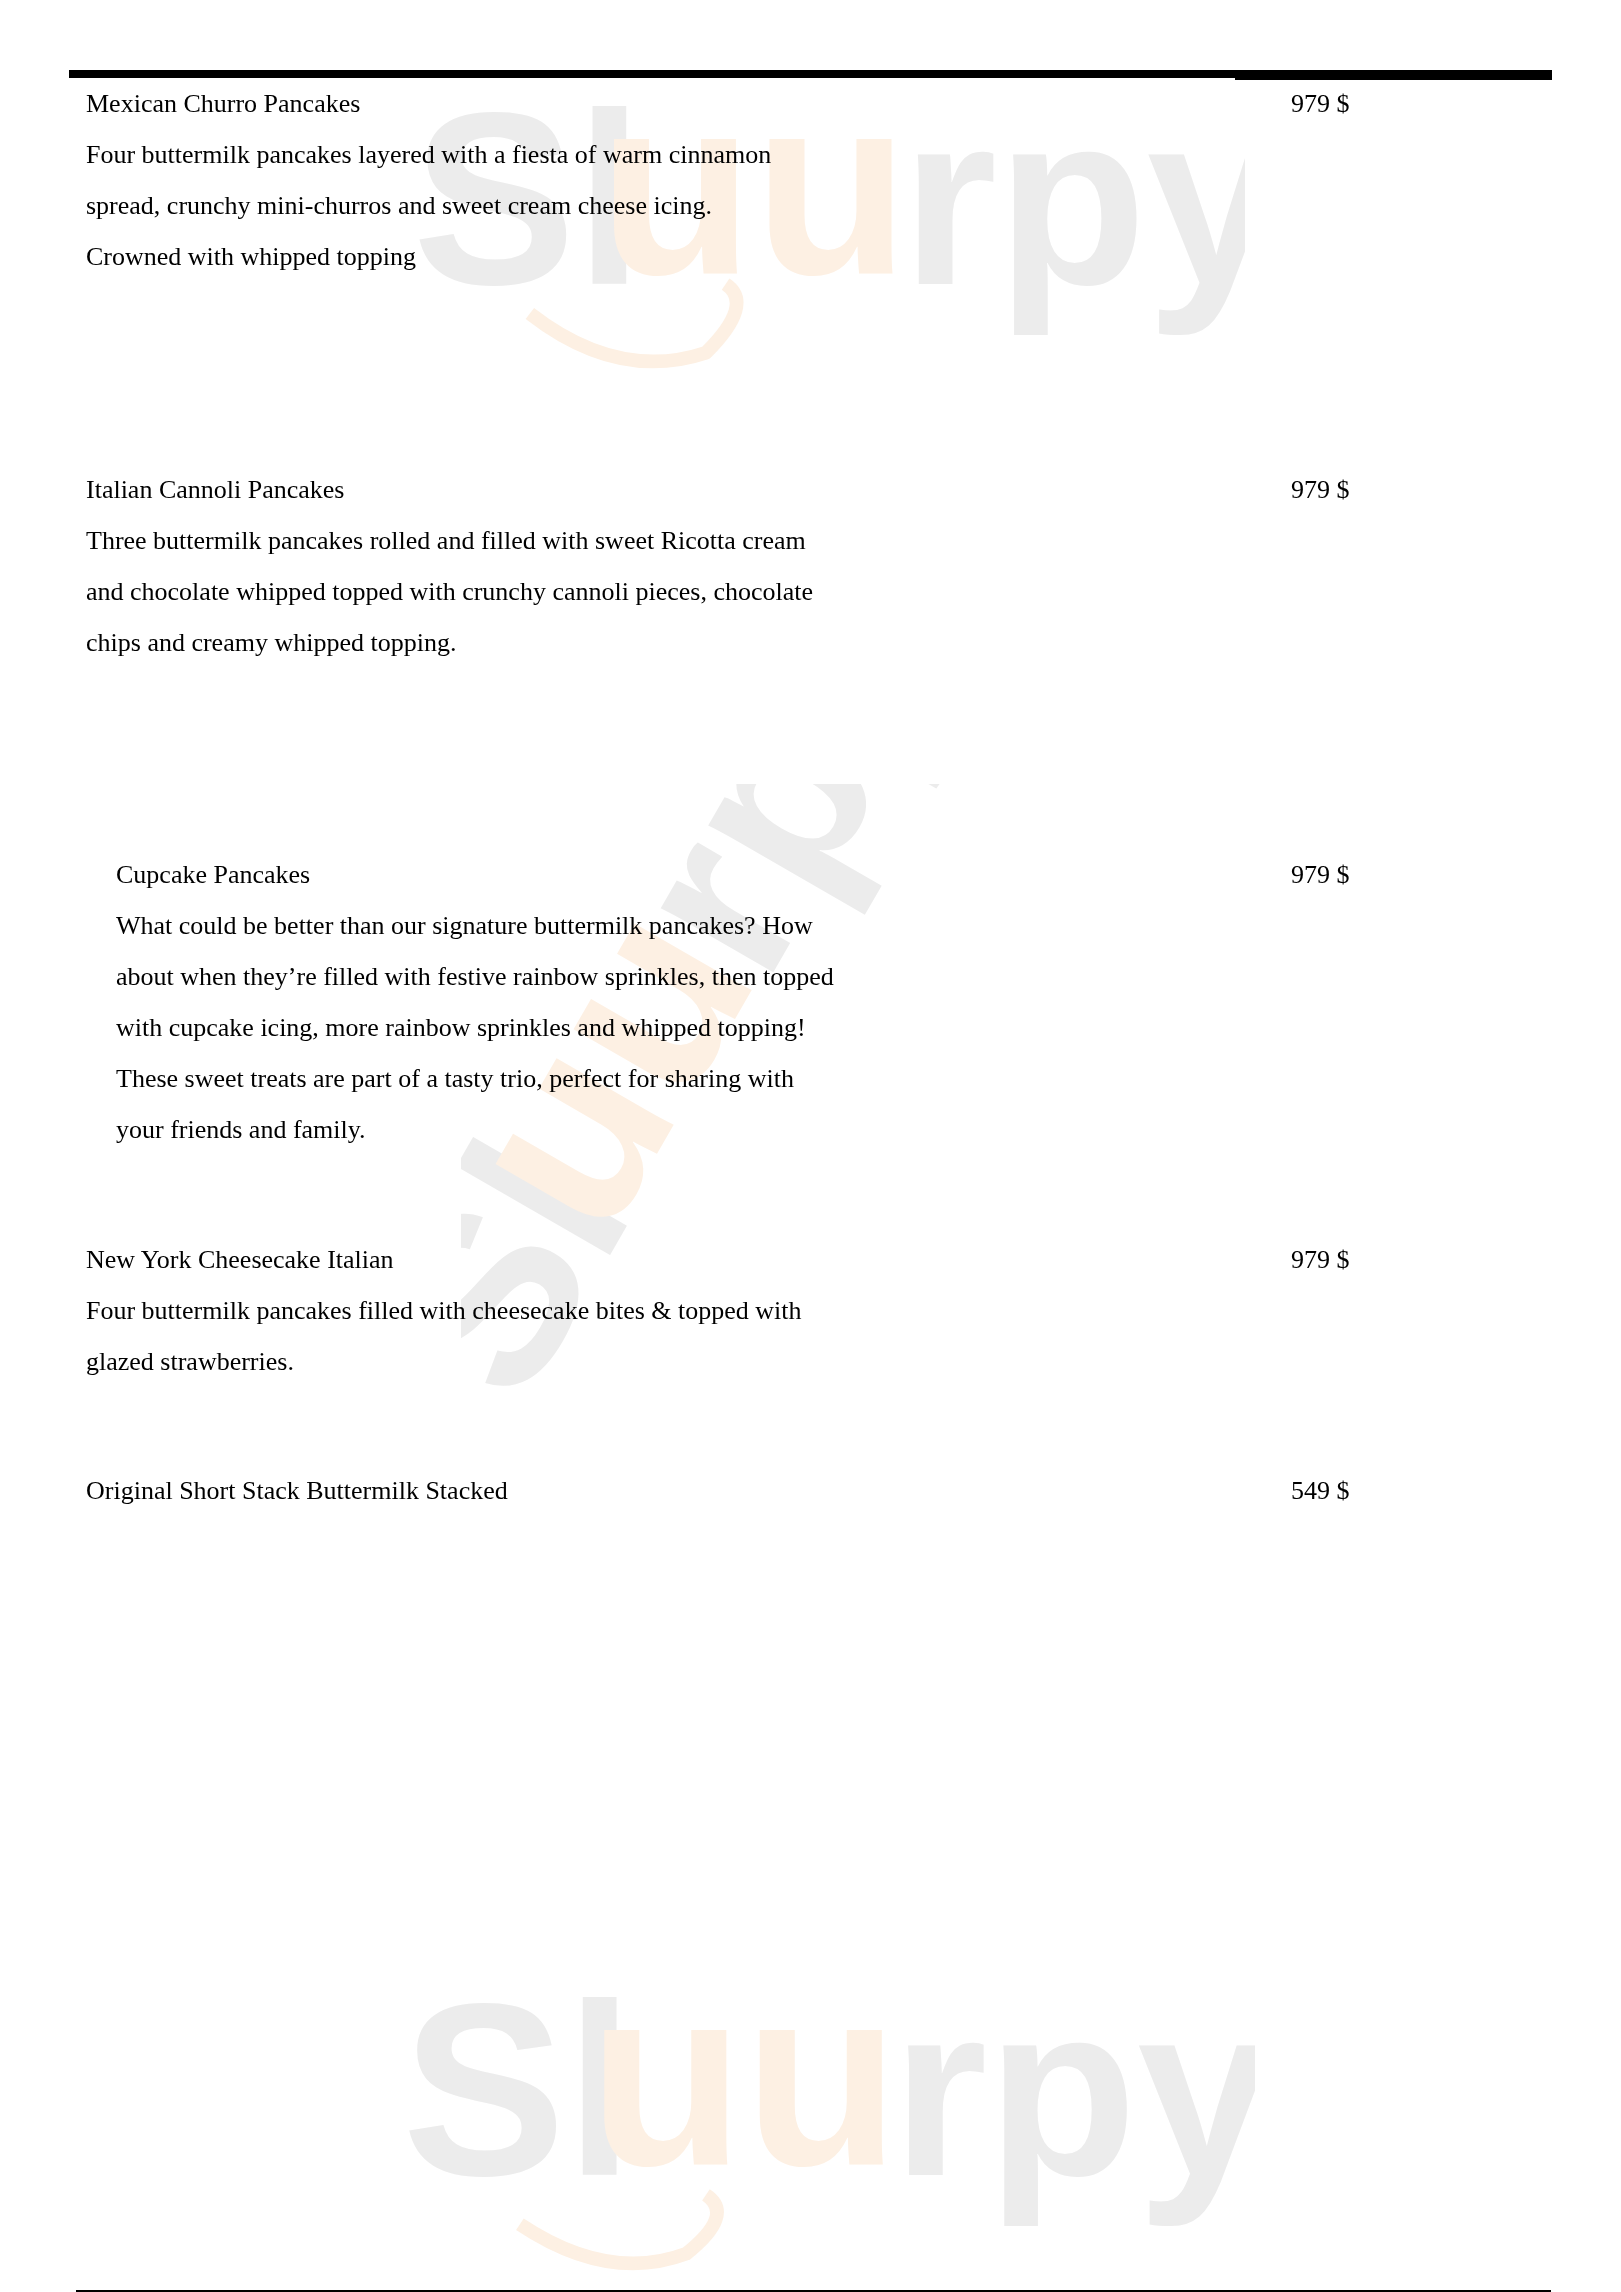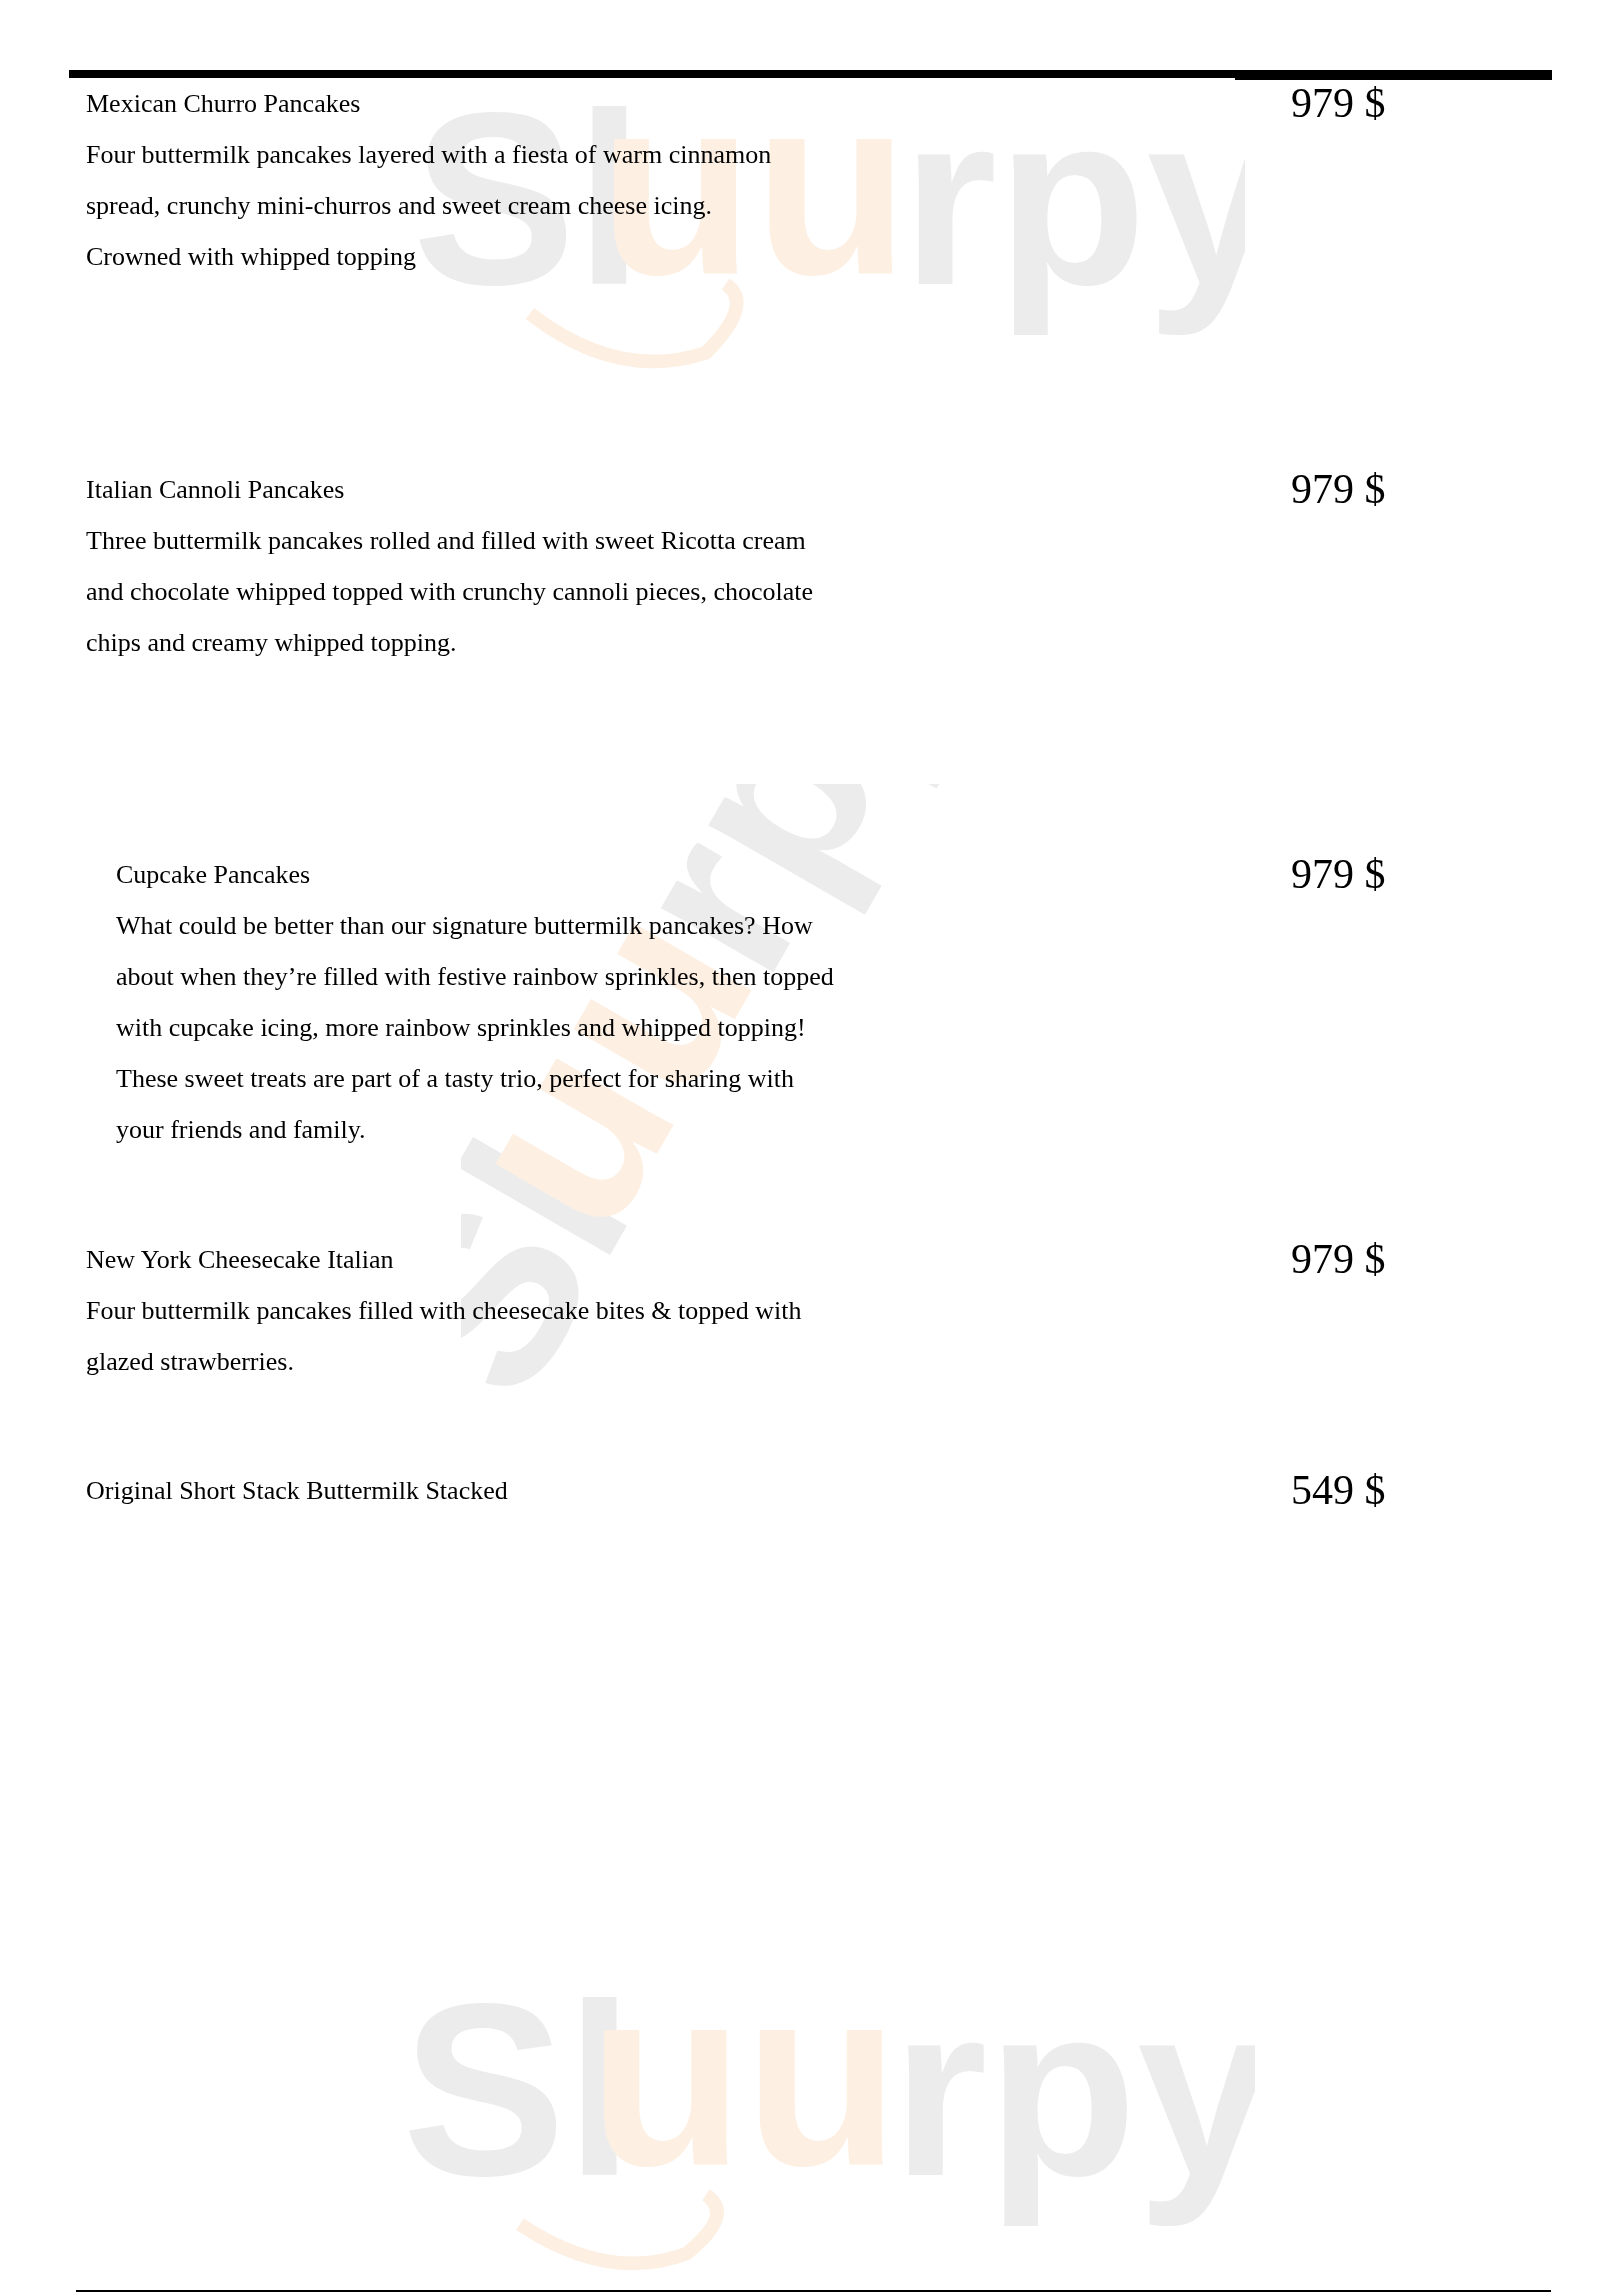--- a/index.html
+++ b/index.html
@@ -5,21 +5,21 @@
   html, body { margin: 0; padding: 0; background: #ffffff; }
   body { width: 1621px; height: 2293px; position: relative; overflow: hidden;
          font-family: "Liberation Serif", "DejaVu Serif", serif; color: #000; }
   .wm { position: absolute; pointer-events: none; }
   .wm text { font-family: "Liberation Sans", "DejaVu Sans", sans-serif; font-weight: bold; }
   .rule-top-left { position: absolute; left: 69px; top: 70px; width: 1166px; height: 7.8px; background: #000; }
   .rule-top-right { position: absolute; left: 1235px; top: 70px; width: 317px; height: 9.8px; background: #000; }
   .rule-bottom { position: absolute; left: 76px; top: 2290px; width: 1475px; height: 2.9px; background: #000; }
   .item { position: absolute; left: 86px; width: 1157px; font-size: 26px; line-height: 51px; }
   .item .name, .item .desc { display: block; white-space: pre-line; }
-  .price { position: absolute; left: 1291px; font-size: 42px; line-height: 51px; white-space: nowrap; }
+  .price { position: absolute; left: 1291px; font-size: 26px; line-height: 51px; white-space: nowrap; }
 </style>
 </head>
 <body>
 
 <svg class="wm" style="left:402px;top:59px;" width="843" height="323" viewBox="0 0 860 330">
   <text x="10" y="230" font-size="250" fill="#ececec">Sl</text>
   <text x="200" y="220" font-size="260" fill="#fdf0e3">uu</text>
   <text x="510" y="230" font-size="250" fill="#ececec">rpy</text>
   <path d="M130 260 Q 220 330 310 300 Q 360 250 330 230" stroke="#fdf0e3" stroke-width="14" fill="none"></path>
 </svg>

